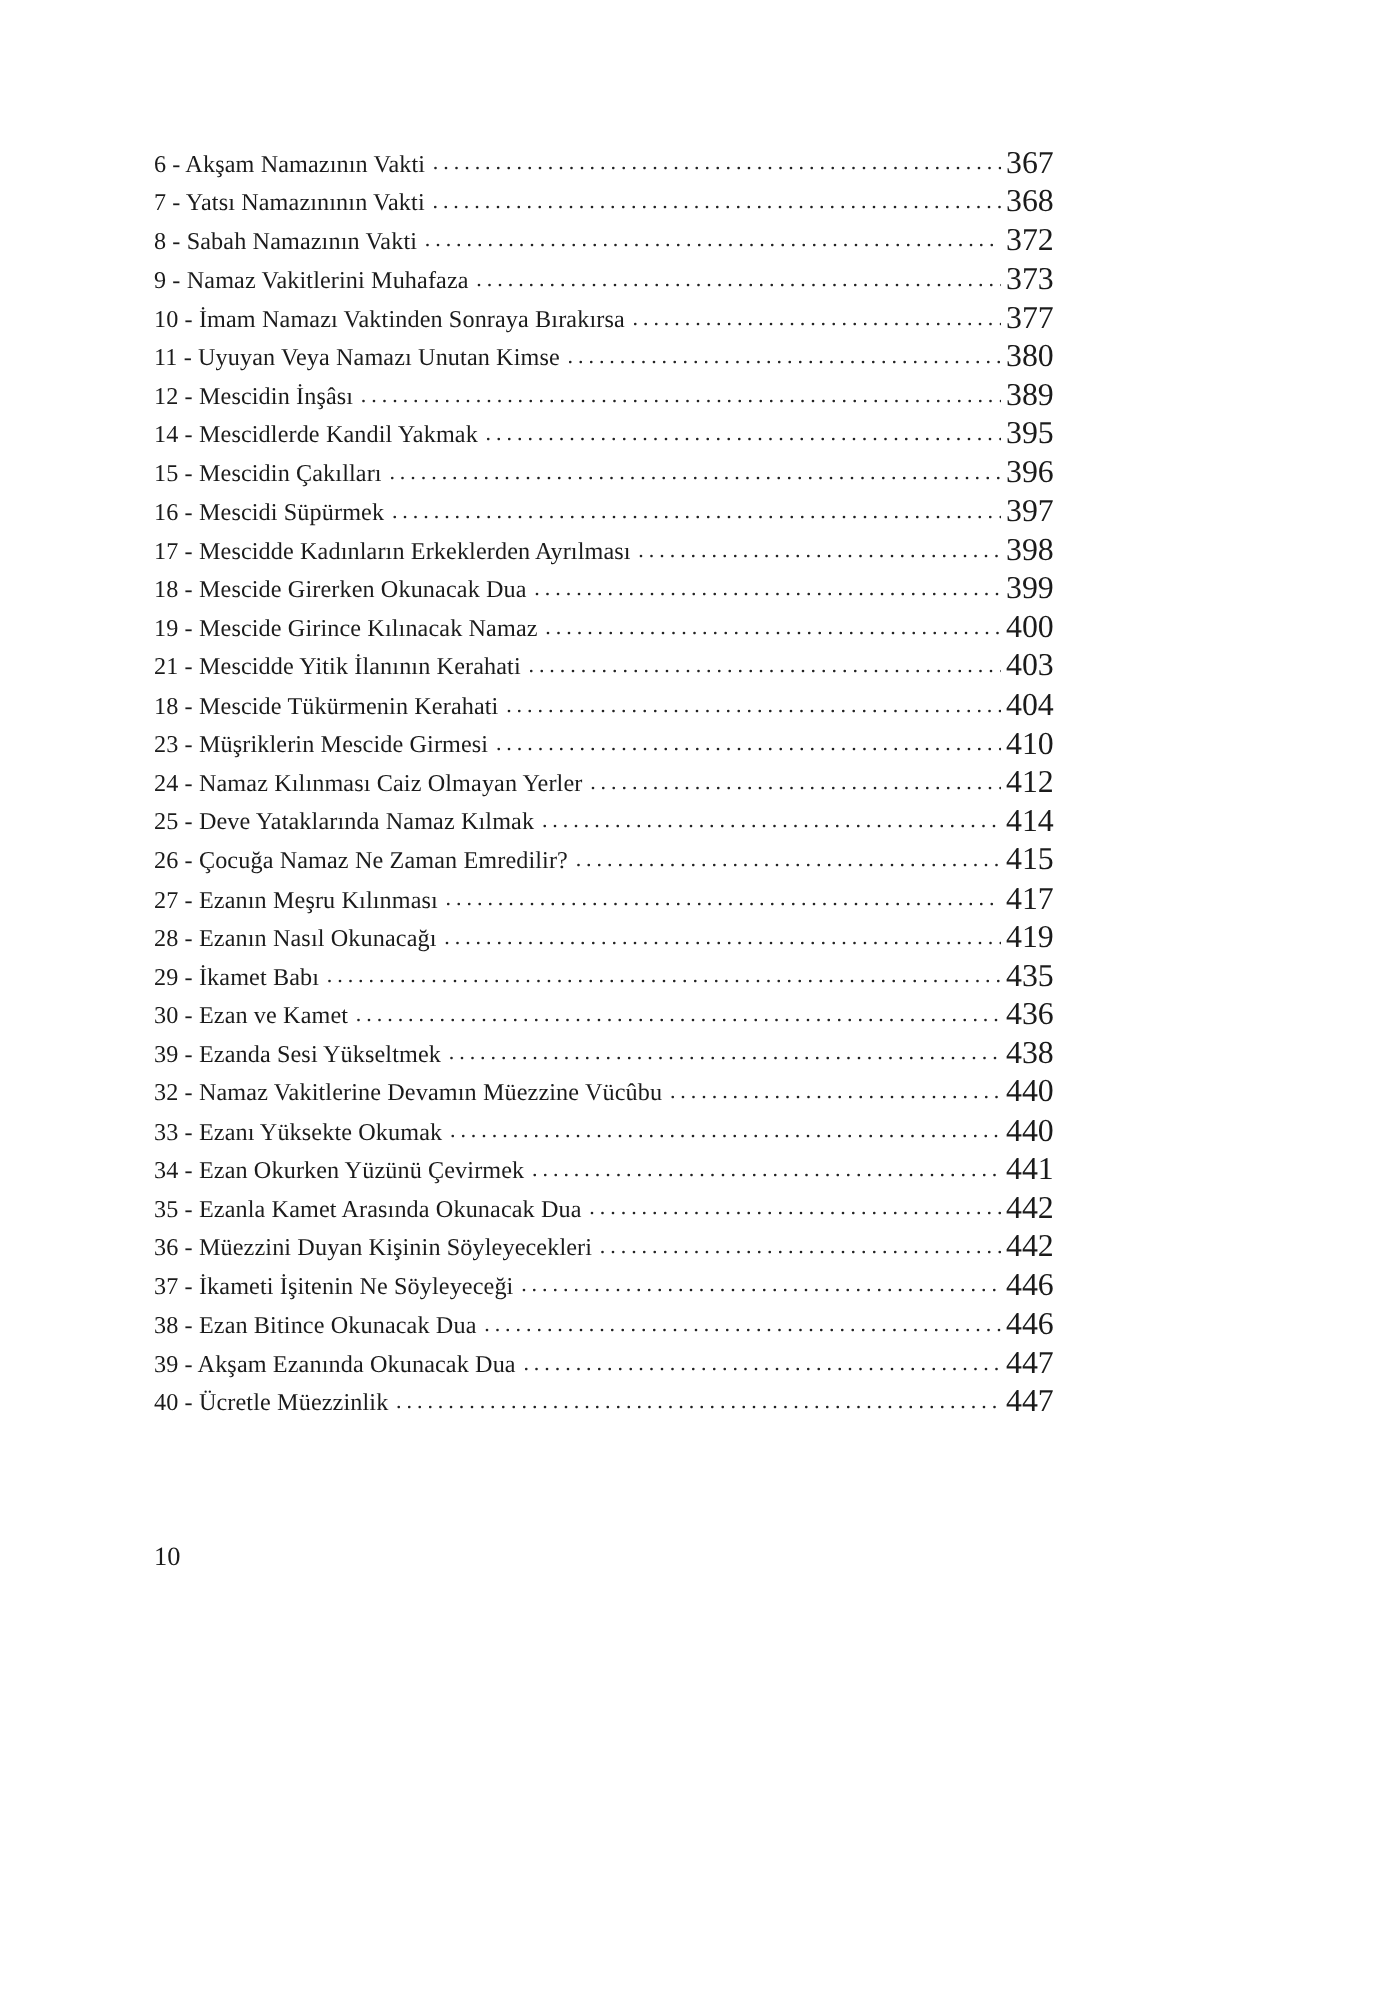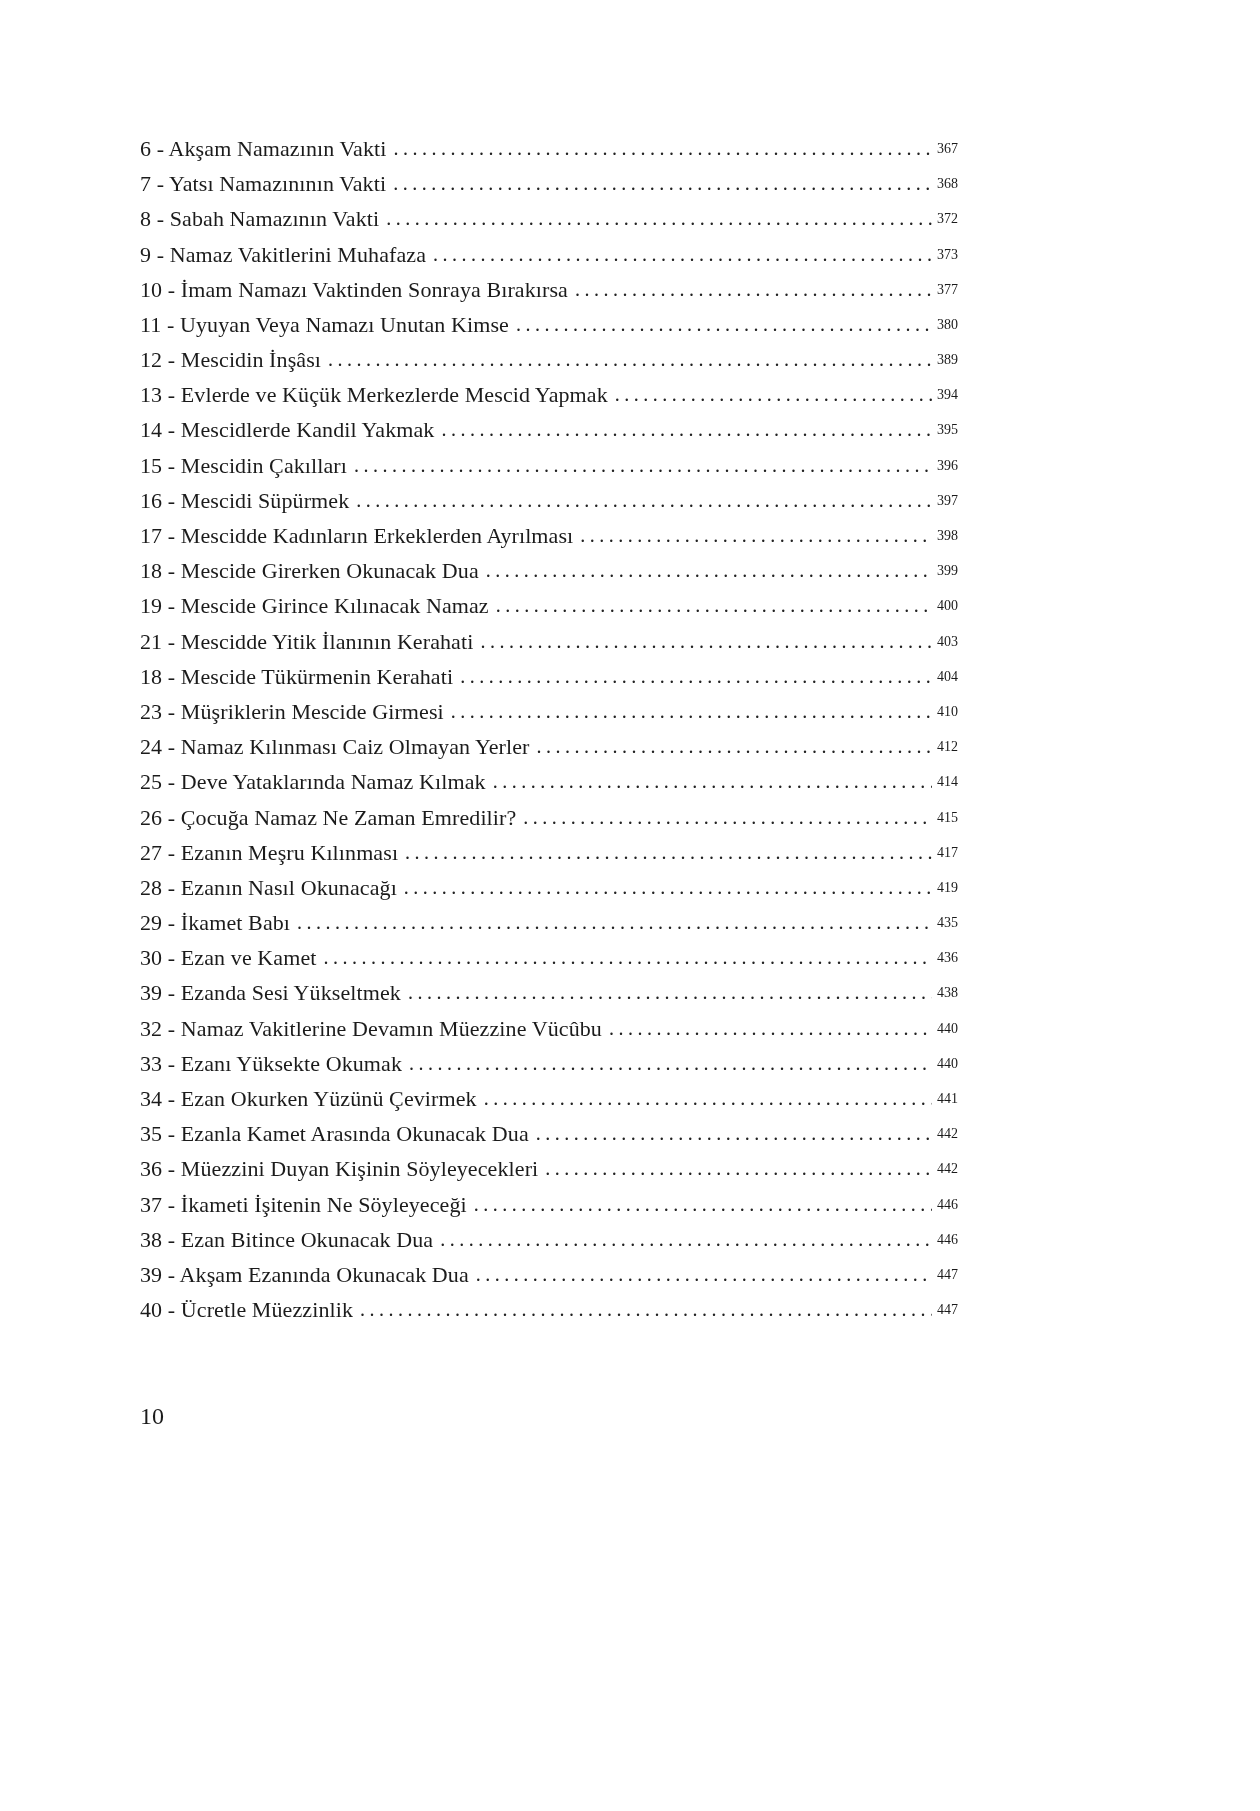--- a/index.html
+++ b/index.html
@@ -43,21 +43,21 @@
     min-width: 12px;
   }
   .toc-dots::after {
     content: "......................................................................................................................................................";
     letter-spacing: 4.5px;
     font-size: 20px;
     color: #222222;
   }
   .toc-page {
     white-space: nowrap;
-    font-size: 14px;
+    font-size: 29px;
   }
   .footer-page-num {
     position: absolute;
     top: 1403px;
     left: 140px;
     font-size: 24px;
   }
 </style>
 </head>
 <body>
@@ -93,25 +93,20 @@
         <span class="toc-label">11 - Uyuyan Veya Namazı Unutan Kimse</span>
         <span class="toc-dots"></span>
         <span class="toc-page">380</span>
       </div>
       <div class="toc-row">
         <span class="toc-label">12 - Mescidin İnşâsı</span>
         <span class="toc-dots"></span>
         <span class="toc-page">389</span>
       </div>
       <div class="toc-row">
-        <span class="toc-label">13 - Evlerde ve Küçük Merkezlerde Mescid Yapmak</span>
-        <span class="toc-dots"></span>
-        <span class="toc-page">394</span>
-      </div>
-      <div class="toc-row">
         <span class="toc-label">14 - Mescidlerde Kandil Yakmak</span>
         <span class="toc-dots"></span>
         <span class="toc-page">395</span>
       </div>
       <div class="toc-row">
         <span class="toc-label">15 - Mescidin Çakılları</span>
         <span class="toc-dots"></span>
         <span class="toc-page">396</span>
       </div>
       <div class="toc-row">

